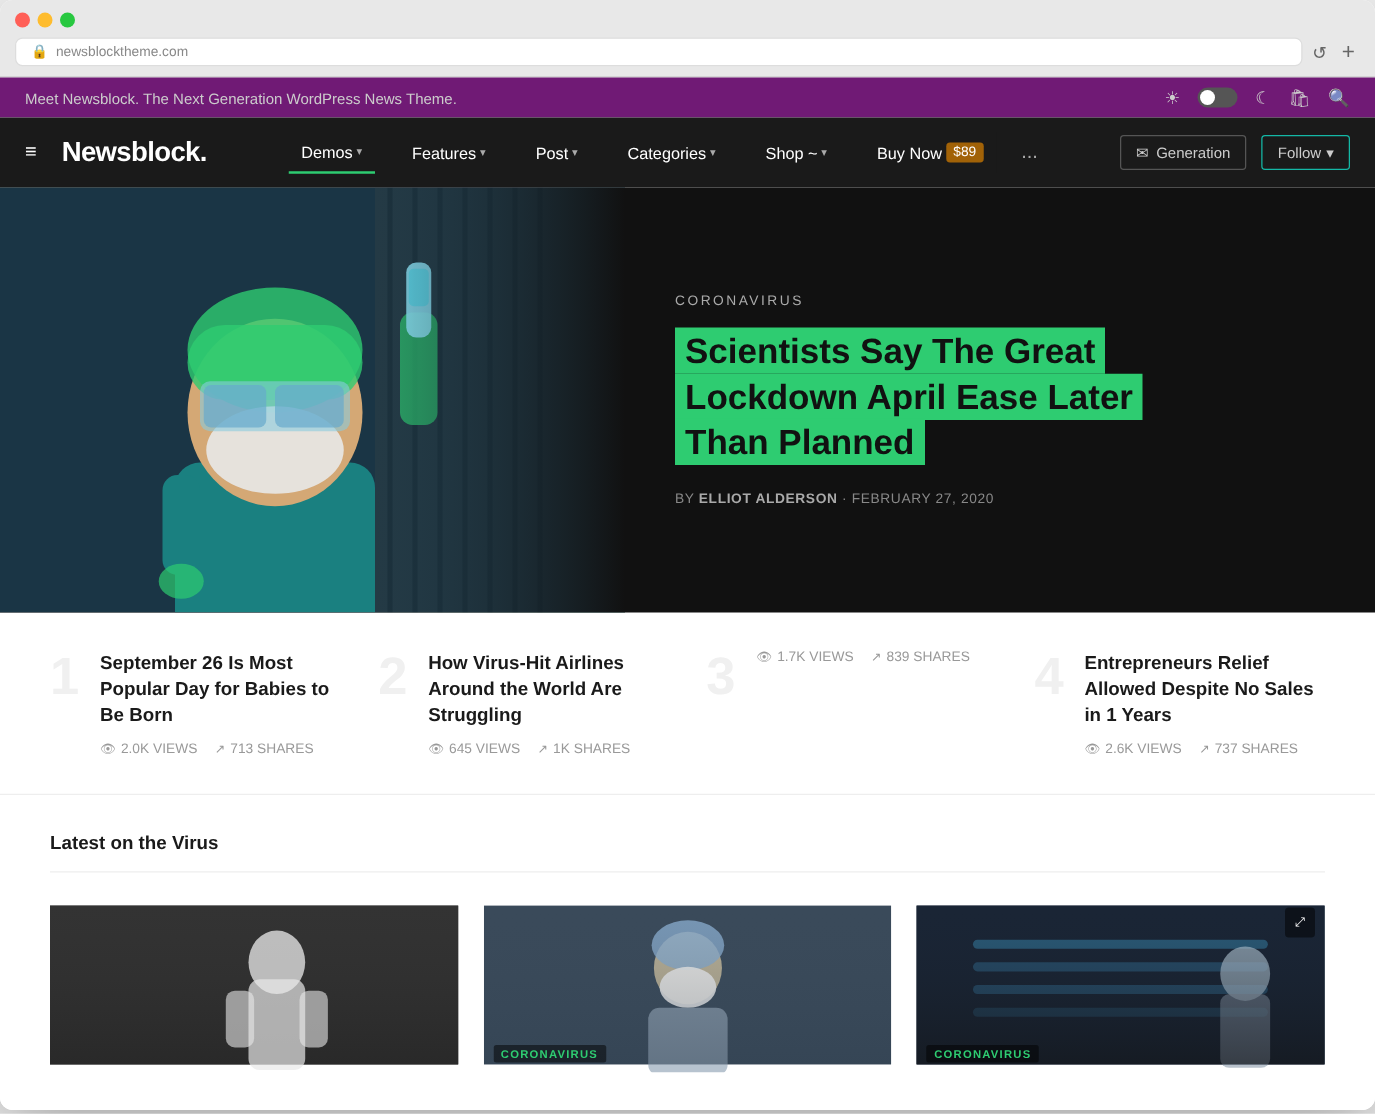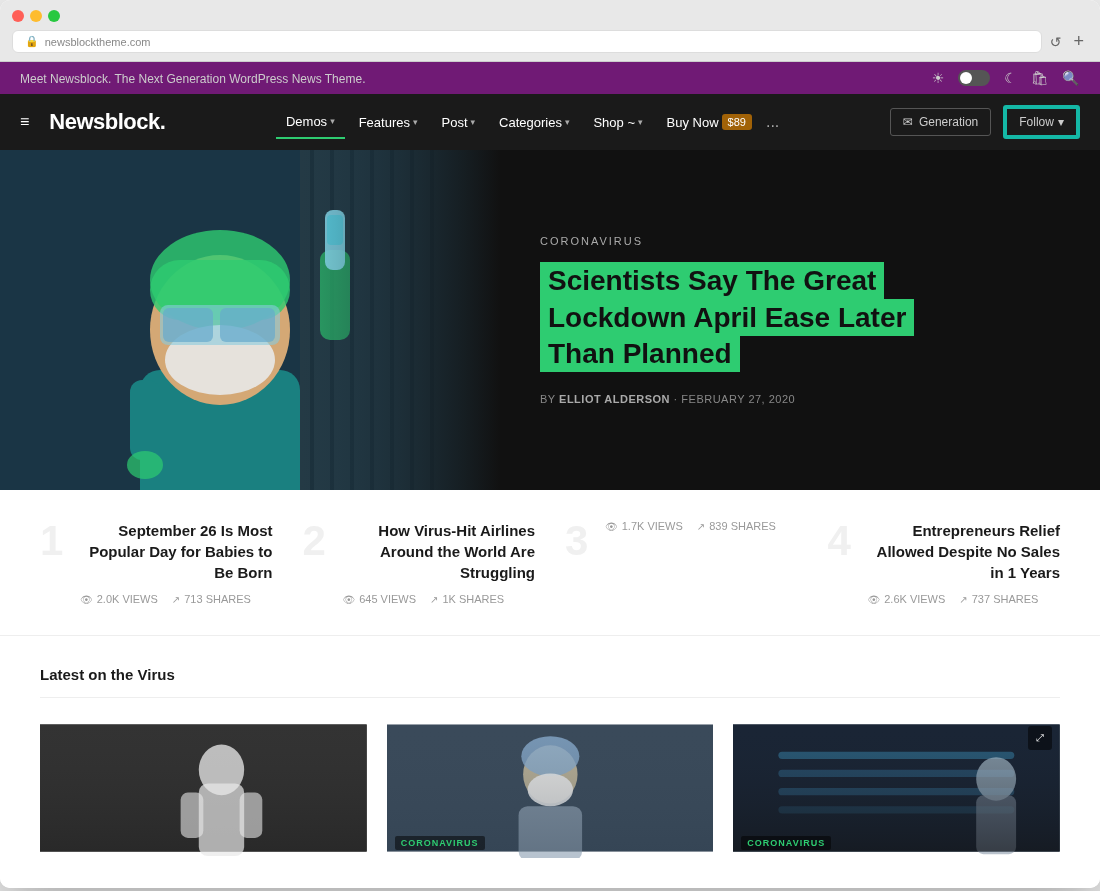--- a/index.html
+++ b/index.html
@@ -118,21 +118,21 @@
     .logo {
       color: white;
       font-size: 22px;
       font-weight: 700;
       letter-spacing: -0.5px;
     }
     .logo span { color: #2ecc71; }
     .nav-links {
       display: flex;
       align-items: center;
-      gap: 4px;
+      gap: 20px;
     }
     .nav-links a {
       color: #fff;
       text-decoration: none;
       font-size: 13px;
       font-weight: 500;
       padding: 8px 10px;
       display: flex;
       align-items: center;
       gap: 3px;
@@ -173,21 +173,21 @@
       font-size: 12px;
       padding: 6px 12px;
       border-radius: 3px;
       cursor: pointer;
       display: flex;
       align-items: center;
       gap: 6px;
     }
     .follow-btn {
       background: transparent;
-      border: 4px solid #14b8a6;
+      border: 1px solid #14b8a6;
       color: #ccc;
       font-size: 12px;
       padding: 6px 12px;
       border-radius: 3px;
       cursor: pointer;
       display: flex;
       align-items: center;
       gap: 4px;
     }
 
@@ -258,21 +258,20 @@
       border-bottom: 1px solid #eee;
     }
     .trending-grid {
       display: grid;
       grid-template-columns: repeat(4, 1fr);
       gap: 30px;
     }
     .trending-item {
       position: relative;
       padding-left: 40px;
-      text-align: right;
     }
     .trending-number {
       position: absolute;
       left: 0;
       top: 0;
       font-size: 42px;
       font-weight: 800;
       color: #f0f0f0;
       line-height: 1;
     }

